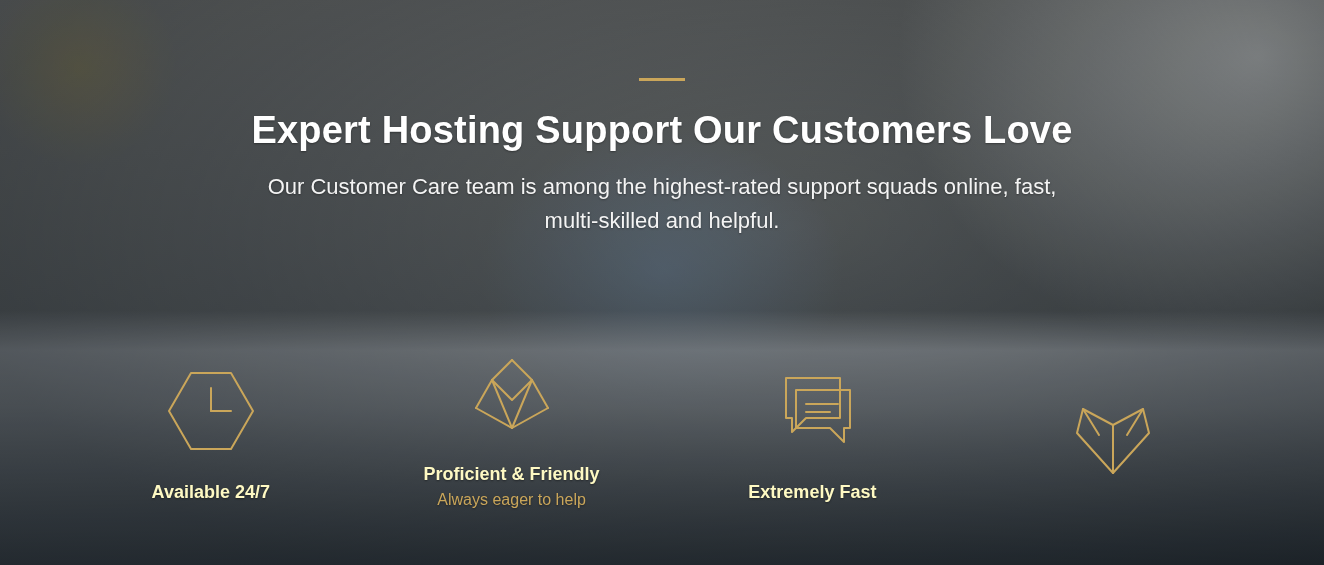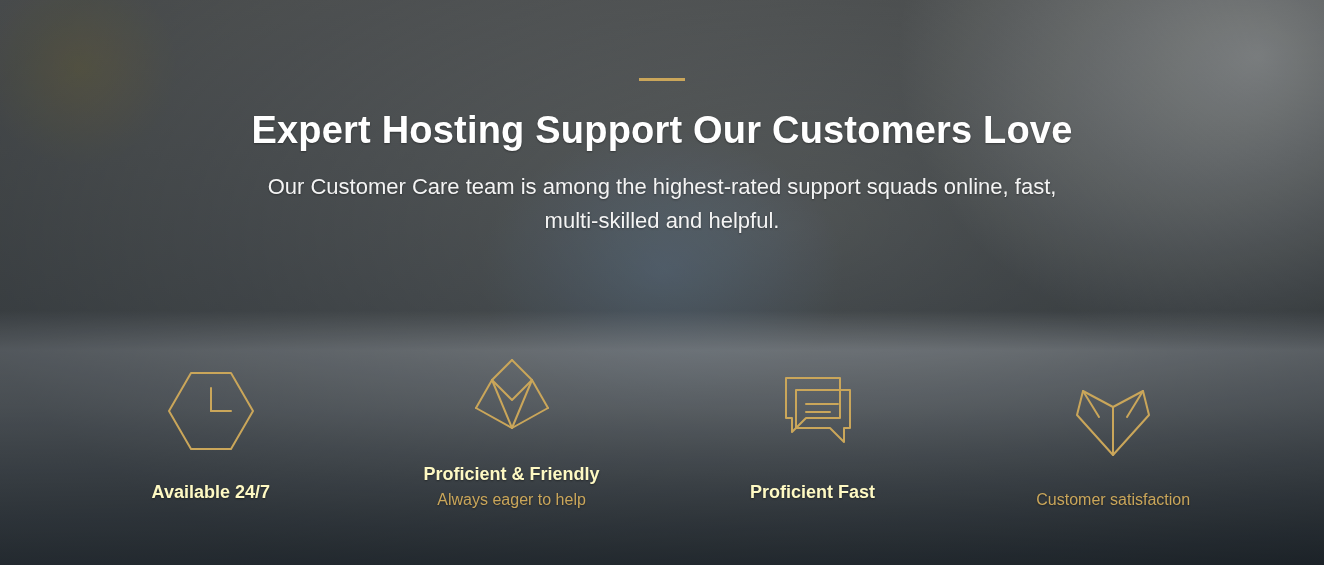--- a/index.html
+++ b/index.html
@@ -155,30 +155,29 @@
 
       <div class="feature">
         <div class="icon">
           <svg width="96" height="86" viewBox="0 0 96 86">
             <path d="M22 10 h54 v40 h-34 l-14 14 v-14 h-6 z"></path>
             <path d="M32 22 h54 v38 h-6 v14 l-14 -14 h-34 z"></path>
             <line x1="42" y1="36" x2="74" y2="36"></line>
             <line x1="42" y1="44" x2="66" y2="44"></line>
           </svg>
         </div>
-        <div class="ftitle">Proficient Fast</div>
+        <div class="ftitle">Extremely Fast</div>
       </div>
 
       <div class="feature">
         <div class="icon">
           <svg width="96" height="86" viewBox="0 0 96 86">
             <path d="M48 78 L12 38 L18 14 L48 30 L78 14 L84 38 Z"></path>
             <line x1="48" y1="30" x2="48" y2="78"></line>
             <line x1="18" y1="14" x2="34" y2="40"></line>
             <line x1="78" y1="14" x2="62" y2="40"></line>
           </svg>
         </div>
-        <div class="fsub">Customer satisfaction</div>
       </div>
 
     </div>
   </div>
 </section>
 
 </body></html>

